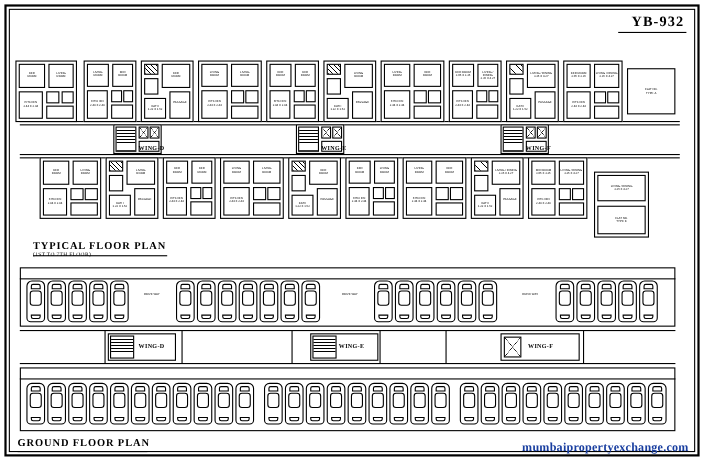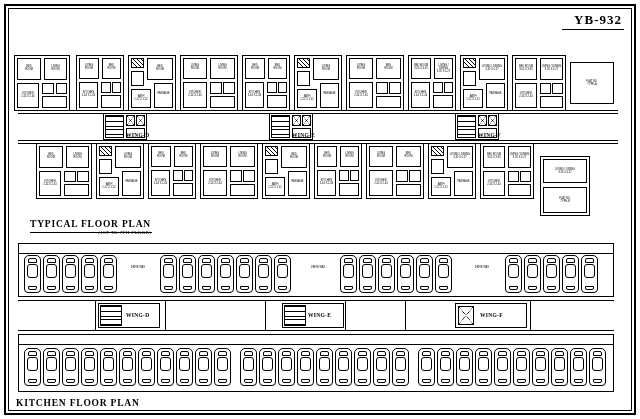--- a/index.html
+++ b/index.html
@@ -9,21 +9,21 @@
 
   
   .frame-outer{position:absolute;left:4px;top:4px;width:632px;height:411px;border:2px solid #000;box-sizing:border-box;}
   .frame-inner{position:absolute;left:8px;top:8px;width:624px;height:403px;border:1px solid #000;box-sizing:border-box;}
 
   
   .sheet-title{position:absolute;right:18px;top:12px;font-family:"Liberation Serif",serif;font-size:13px;font-weight:bold;letter-spacing:1px;color:#000;}
   .sheet-title-rule{position:absolute;right:16px;top:29px;width:62px;height:0;border-top:1.5px solid #000;}
 
   
-  .plan-caption{position:absolute;font-family:"Liberation Serif",serif;font-size:9.5px;font-weight:bold;letter-spacing:.8px;color:#000;white-space:nowrap;text-align:right;}
+  .plan-caption{position:absolute;font-family:"Liberation Serif",serif;font-size:9.5px;font-weight:bold;letter-spacing:.8px;color:#000;white-space:nowrap;}
   .plan-caption .sub{display:block;font-size:5px;font-weight:normal;letter-spacing:.3px;margin-top:1px;}
   .cap-rule{position:absolute;height:0;border-top:1px solid #000;}
 
   
   .watermark{position:absolute;right:14px;bottom:6px;font-family:"Liberation Serif",serif;font-size:11px;font-weight:bold;color:#1a3fa0;letter-spacing:.2px;}
 
   
   .blk{position:absolute;box-sizing:border-box;border:1px solid #000;background:#fff;}
   .thin{position:absolute;box-sizing:border-box;border:.6px solid #000;}
   .ln{position:absolute;background:#000;}
@@ -666,20 +666,21 @@
           <div class="tr"></div>
         </div>
       <div class="car" style="left:589px;top:348px;width:17px;height:38px;">
           <div class="wsh"></div>
           <div class="roof"></div>
           <div class="tr"></div>
         </div>
     </div>
 
     <div class="plan-caption" style="left:16px;top:398px;">
-      <span>KITCHEN FLOOR PLAN</span>
+      <span>GROUND FLOOR PLAN</span>
       <span class="sub"></span>
     </div>
     <div class="cap-rule" style="left:16px;top:410px;width:118px;"></div>
   </div>
 
+  <div class="watermark">mumbaipropertyexchange.com</div>
 
 </div>
 
 </body></html>

